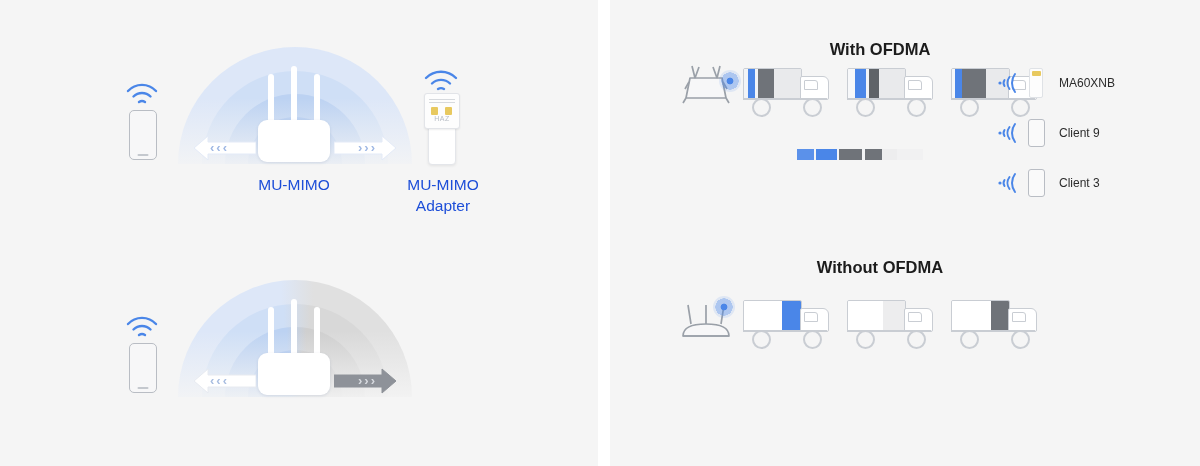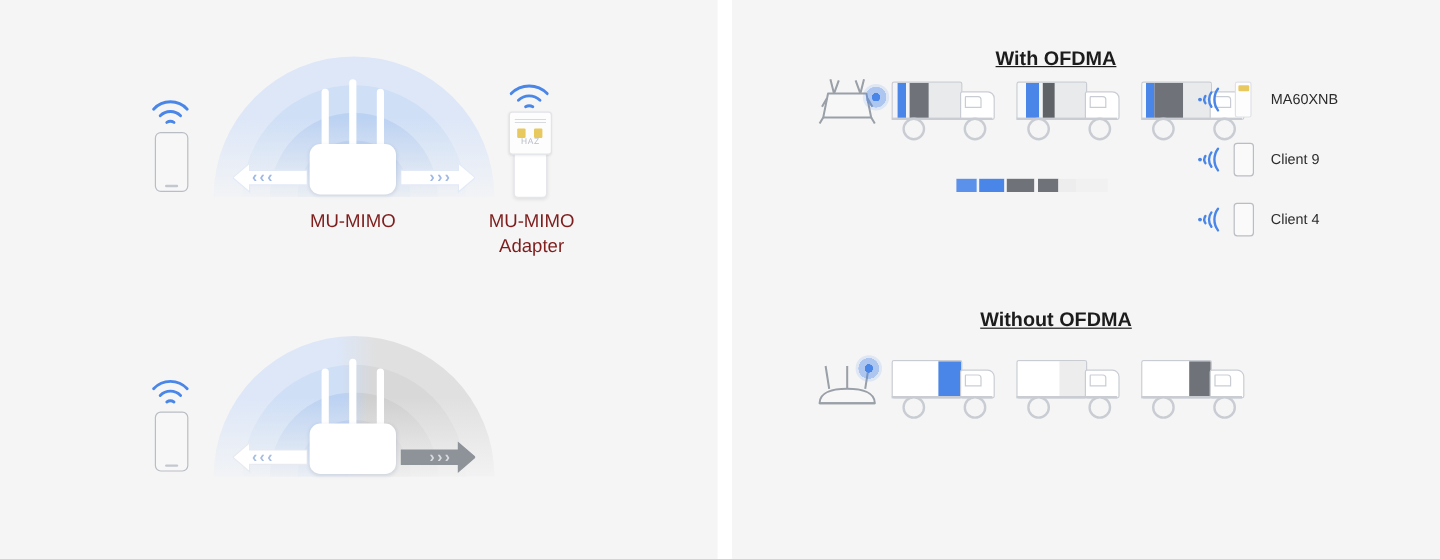--- a/index.html
+++ b/index.html
@@ -77,30 +77,30 @@
   .usb-big .pins{position:absolute;top:13px;left:5px;width:24px;height:8px;}
   .usb-big .pins i{position:absolute;top:0;width:7px;height:8px;background:#e8c95f;border-radius:1px;}
   .usb-big .pins i:nth-child(1){left:1px;}
   .usb-big .pins i:nth-child(2){left:15px;}
   .usb-big .brand{position:absolute;top:21px;left:0;width:34px;text-align:center;
                   font-size:7px;color:#b7bcc4;letter-spacing:.5px;}
   .usb-big .stem{position:absolute;top:32px;left:4px;width:26px;height:38px;background:#ffffff;
                  border:1.2px solid #e4e6ea;border-radius:0 0 4px 4px;box-shadow:0 1px 3px rgba(0,0,0,.08);}
 
   
-  .caption{position:absolute;text-align:center;color:#7f1d1d;font-size:15.5px;line-height:21px;}
+  .caption{position:absolute;text-align:center;color:#1d4ed8;font-size:15.5px;line-height:21px;}
   .cap-router-top{left:214px;top:174px;width:160px;}
   .cap-adapter-top{left:370px;top:174px;width:146px;}
 
   
   .rblock{position:absolute;left:0;width:590px;}
   .rblock.top{top:0;height:230px;}
   .rblock.bottom{top:232px;height:234px;}
   .r-title{position:absolute;left:110px;width:320px;text-align:center;
-           font-size:16.5px;font-weight:700;color:#1c1c1c;text-decoration:underline;}
+           font-size:16.5px;font-weight:700;color:#1c1c1c;}
   .r-title.t1{top:40px;}
   .r-title.t2{top:26px;}
 
   .rt-router{position:absolute;left:65px;width:62px;height:46px;}
   .rt-router.t1{top:62px;}
   .rt-router.t2{top:64px;}
   .glow{position:absolute;width:22px;height:22px;border-radius:50%;
         background:radial-gradient(circle,#4a86e8 0 22%,rgba(74,134,232,.42) 23% 55%,rgba(74,134,232,.13) 56% 100%);}
 
   .trucks{position:absolute;left:133px;top:66px;width:300px;height:52px;}
@@ -366,21 +366,21 @@
                 <g fill="none" stroke="#4a86e8" stroke-width="2" stroke-linecap="round">
                   <path d="M20 4 A15 15 0 0 0 20 22"></path>
                   <path d="M14.5 7 A10 10 0 0 0 14.5 19"></path>
                   <path d="M9.5 10 A5.5 5.5 0 0 0 9.5 16"></path>
                   <circle cx="5" cy="13" r="1.6" fill="#4a86e8" stroke="none"></circle>
                 </g>
               </svg></div>
             <div class="dev">
               <div class="mini-phone"></div>
             </div>
-            <div class="lbl">Client 4</div>
+            <div class="lbl">Client 3</div>
           </div>
         </div>
     </div>
 
     <div class="rblock bottom">
       <div class="r-title t2">Without OFDMA</div>
 
       <div class="rt-router t2">
         <svg width="62" height="46" viewBox="0 0 62 46">
           <g fill="none" stroke="#9aa0a8" stroke-width="1.7" stroke-linejoin="round">

